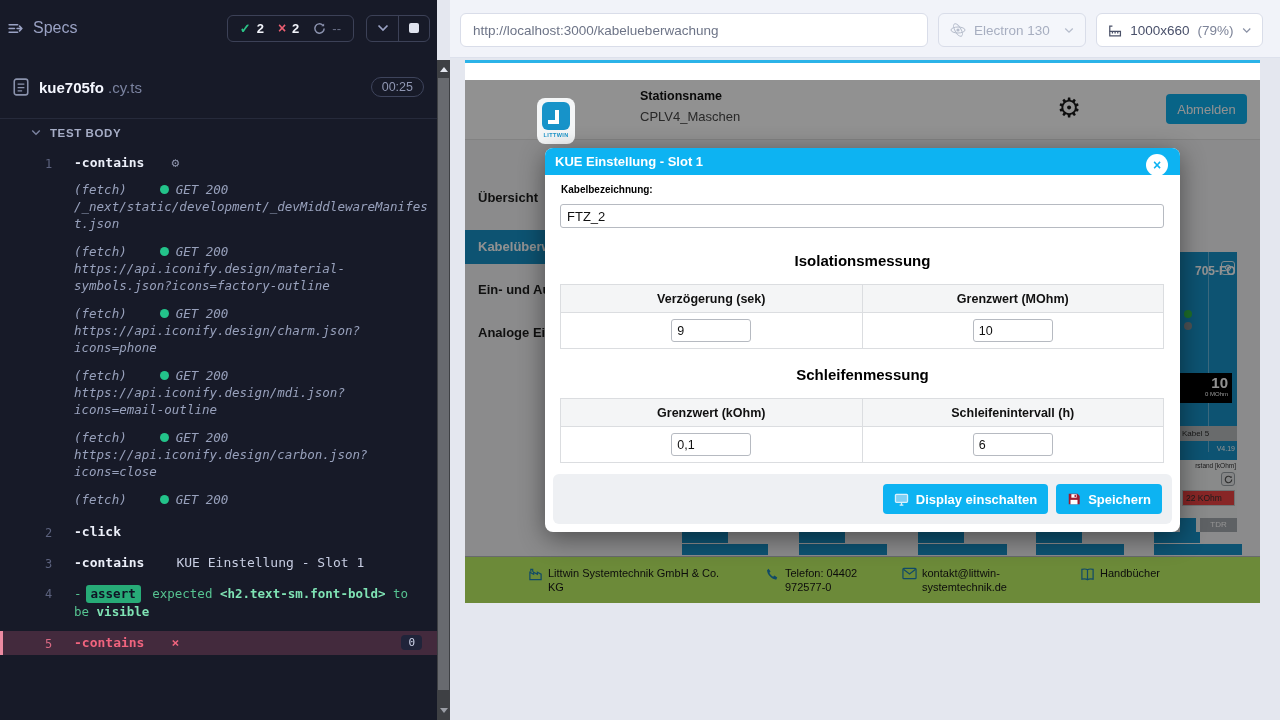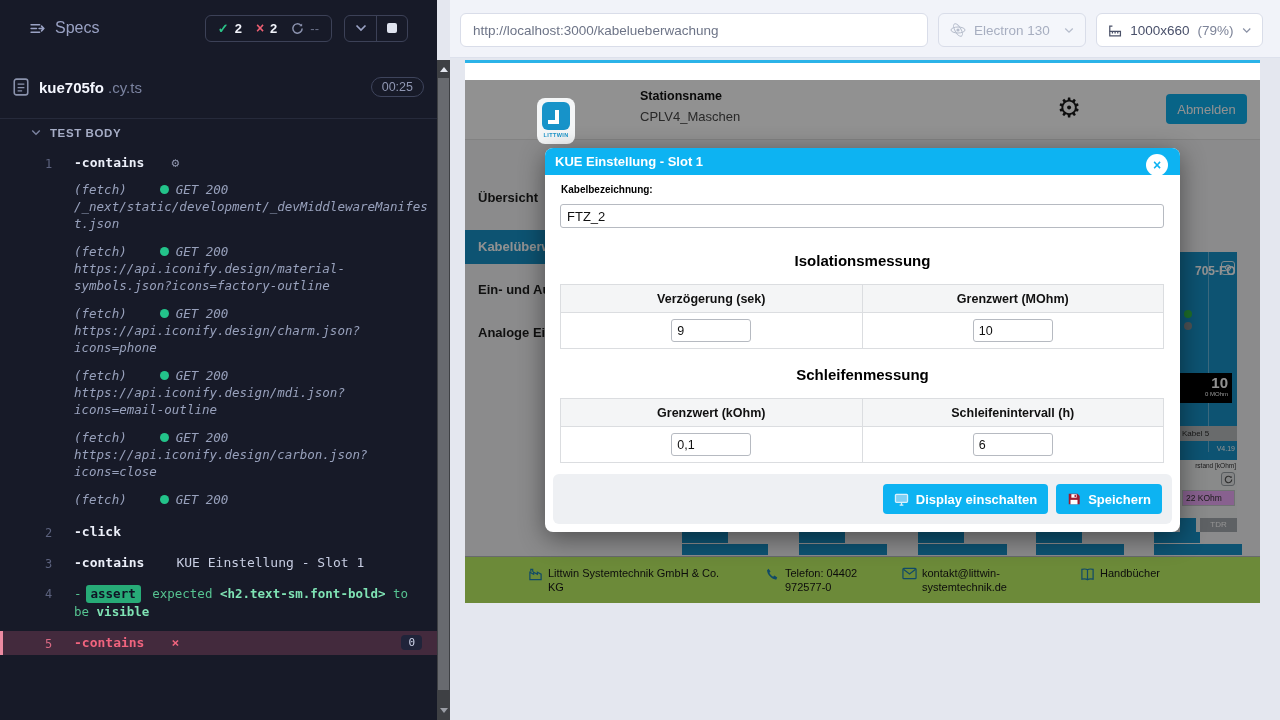--- a/index.html
+++ b/index.html
@@ -3,21 +3,21 @@
 <meta charset="utf-8">
 <style>
   * { margin:0; padding:0; box-sizing:border-box; }
   html,body { width:1280px; height:720px; overflow:hidden; background:#e4e7ef;
     font-family:"Liberation Sans", sans-serif; }
   #root { position:relative; width:1280px; height:720px; }
 
   
   .reporter { position:absolute; left:0; top:0; width:437px; height:720px;
     background:#171a28; color:#e8ebf5; }
-  .rep-topbar { display:flex; align-items:center; height:56px; padding:0 29px; }
+  .rep-topbar { display:flex; align-items:center; height:56px; padding:0 7px; }
   .rep-specs { display:flex; align-items:center; gap:9px; color:#9aa2c4; font-size:16px; }
   .stats-box { margin-left:auto; display:flex; align-items:center; gap:14px;
     border:1px solid #3c4157; border-radius:6px; height:27px; padding:0 12px; }
   .stat { display:flex; align-items:center; gap:6px; font-size:13px; font-weight:bold; color:#f2f4fb; }
   .stat .ok { color:#2bc488; font-size:13px; }
   .stat .bad { color:#ed5f72; font-size:14px; }
   .stat .pend-txt { color:#6b7189; font-weight:normal; }
   .btn-pair { margin-left:12px; display:flex; border:1px solid #3c4157; border-radius:6px;
     height:27px; overflow:hidden; }
   .btn-pair > div { width:31px; display:flex; align-items:center; justify-content:center; }
@@ -116,21 +116,21 @@
     color:#fff; text-align:right; padding:1px 4px 0 0; }
   .dc-dv { font-size:15px; font-weight:bold; line-height:17px; }
   .dc-du { font-size:6px; }
   .dc-kabel { position:absolute; left:0; top:174px; width:57px; height:15px; background:#b9bdbf;
     color:#2c2c2c; font-size:8px; line-height:15px; padding-left:2px; }
   .dc-ver { position:absolute; right:2px; top:193px; font-size:7px; color:#fff; }
   .dev-card-white { position:absolute; left:715px; top:380px; width:57px; height:72px; background:#f1f2f3; }
   .dcw-label { position:absolute; right:1px; top:2px; font-size:6.5px; color:#333; }
   .dcw-refresh { position:absolute; right:2px; top:12px; width:14px; height:14px; border:1px solid #9aa0a5;
     border-radius:3px; background:#e9eaeb; display:flex; align-items:center; justify-content:center; }
-  .dcw-value { position:absolute; left:2px; top:30px; width:53px; height:16px; background:#f0abfc;
+  .dcw-value { position:absolute; left:2px; top:30px; width:53px; height:16px; background:#ef4444;
     border:1px solid #c5c8ca; font-size:8.5px; color:#333; line-height:14px; padding-left:3px; }
   .dcw-tab-a { position:absolute; left:0; top:58px; width:16px; height:14px; background:#1793c9; }
   .dcw-tab-b { position:absolute; left:20px; top:58px; width:37px; height:14px; background:#a6abb0;
     color:#fff; font-size:8px; text-align:center; line-height:14px; }
 
   .strip-group { position:absolute; }
   .strip-tab { position:absolute; left:0; top:0; width:46px; height:11px; background:#1793c9; }
   .strip-bar { position:absolute; left:0; top:12px; width:100%; height:11px; background:#1793c9; }
 
   .app-footer { position:absolute; left:0; top:476px; width:795px; height:47px; background:#bef264;

